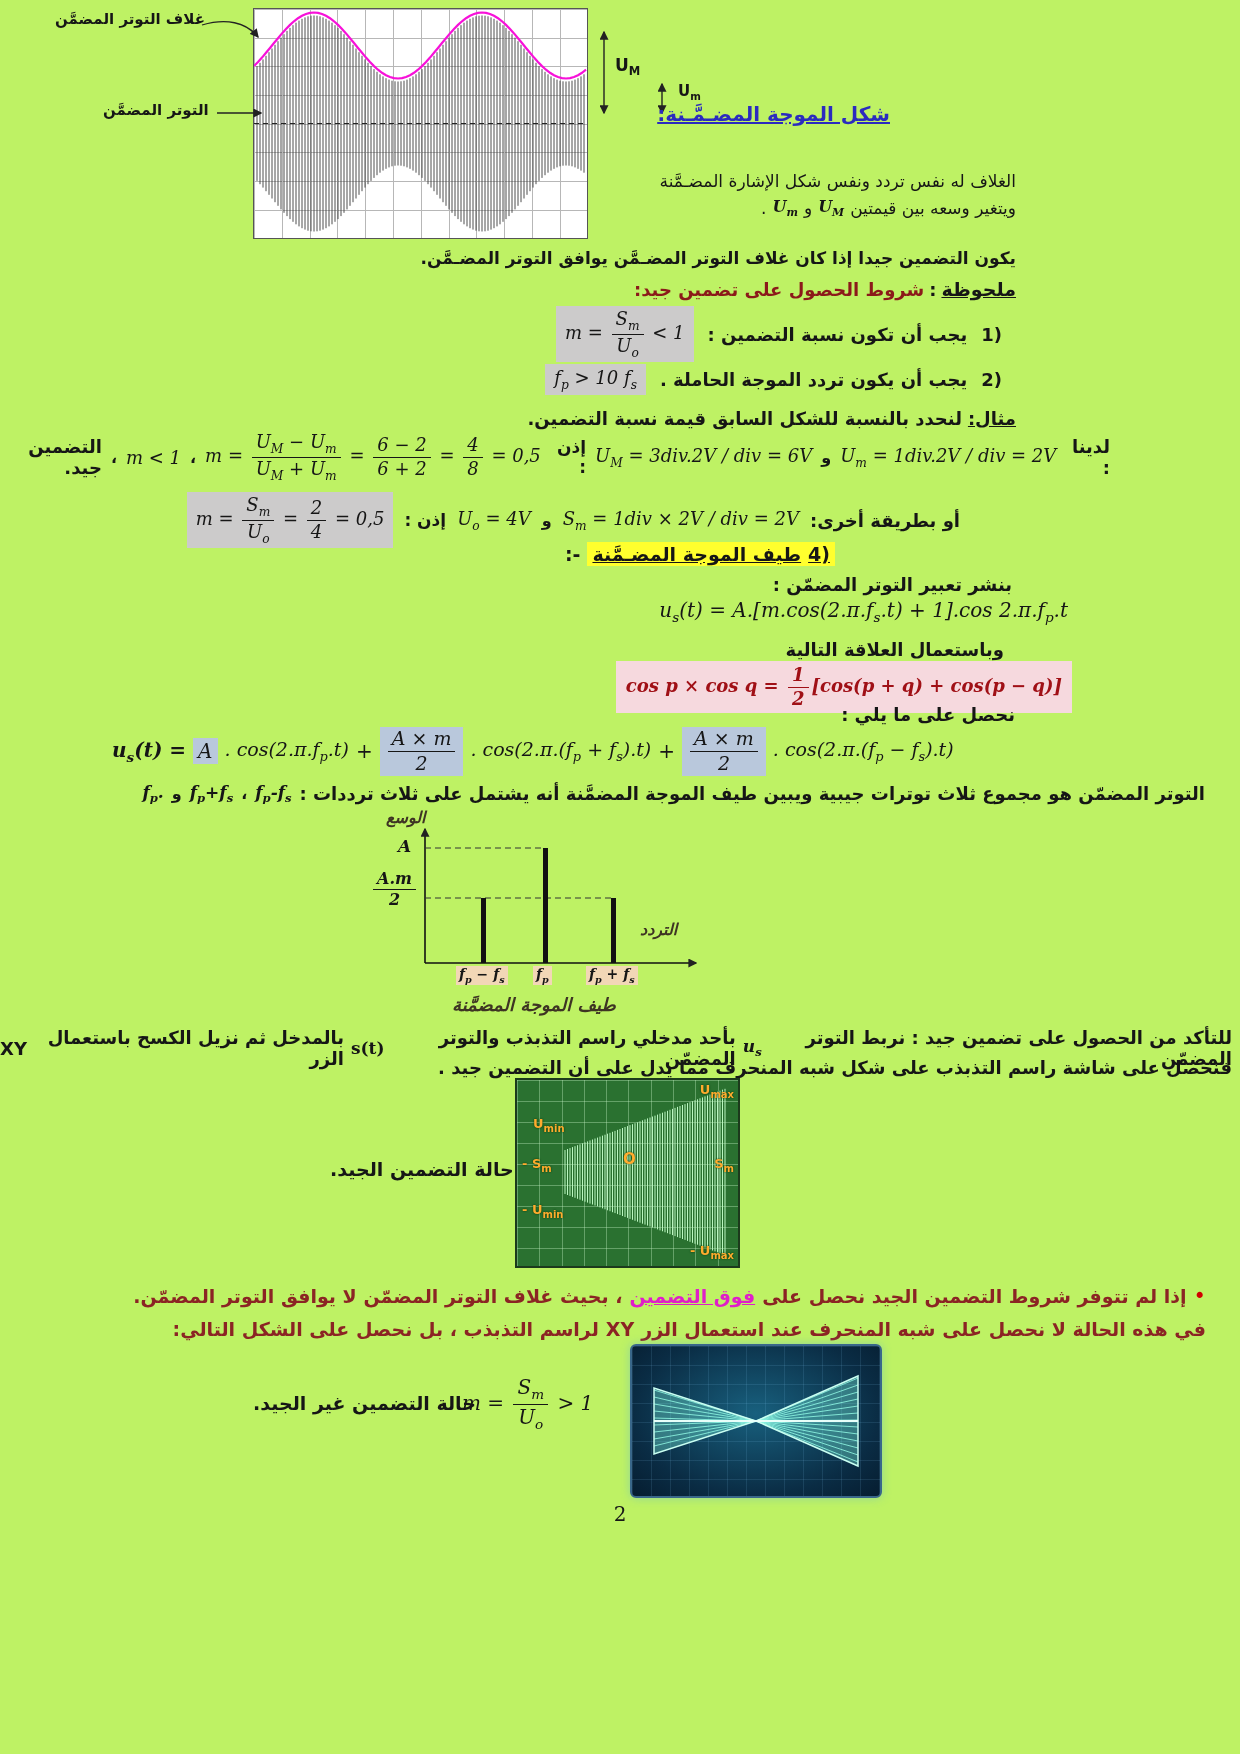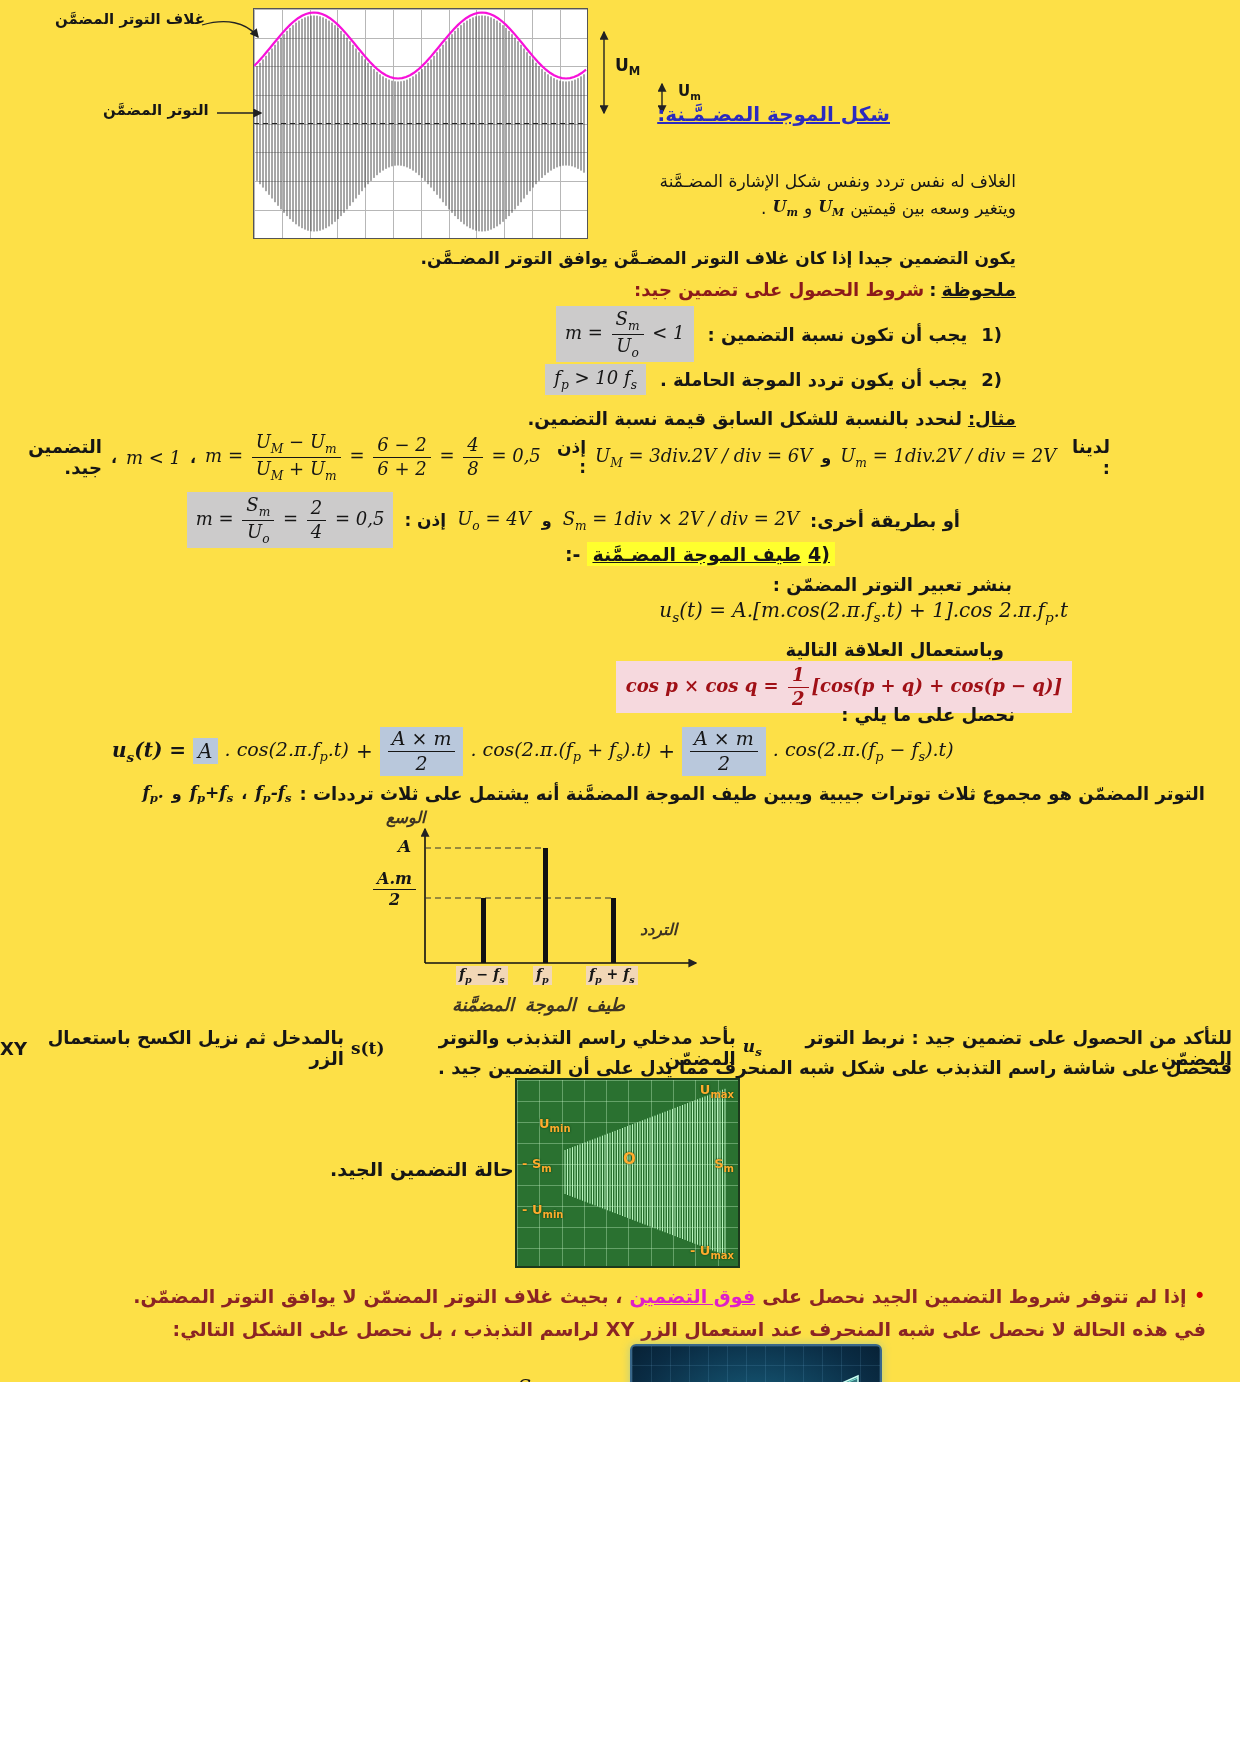--- a/index.html
+++ b/index.html
@@ -1,17 +1,17 @@
 <!DOCTYPE html>
 <html lang="ar"><head>
 <meta charset="utf-8">
 <style>
 *{margin:0;padding:0;box-sizing:border-box}
 html,body{background:#ffffff}
-.page{position:relative;width:1240px;height:1382px;background:#fde047;font-family:"DejaVu Sans",sans-serif;color:#161616;overflow:hidden;margin:0 auto}
+.page{position:relative;width:1240px;height:1754px;background:#bef264;font-family:"DejaVu Sans",sans-serif;color:#161616;overflow:hidden;margin:0 auto}
 .abs{position:absolute}
 .b{font-weight:700}
 .u{text-decoration:underline}
 .ar{direction:rtl;text-align:right}
 .rtl-row{display:flex;direction:rtl;align-items:center}
 .ltr{direction:ltr;unicode-bidi:isolate}
 .math{font-family:"DejaVu Serif",serif;font-style:italic;direction:ltr;unicode-bidi:isolate;display:inline-block;white-space:nowrap;vertical-align:middle}
 .math sub{font-size:.68em}
 .frac{display:inline-flex;flex-direction:column;align-items:center;margin:0 3px;line-height:1.1;vertical-align:middle}
 .fn{display:block;padding:0 4px 1px;border-bottom:1.5px solid currentColor;text-align:center;line-height:1.15}
@@ -214,40 +214,40 @@
     <div class="abs math b" style="left:30px;top:28px;font-size:17px;">A</div>
     <div class="abs math b" style="left:2px;top:62px;font-size:16px;"><span class="frac">
           <span class="fn">A.m</span>
           <span class="fd">2</span>
         </span></div>
     <div class="abs hand" style="left:272px;top:112px;">التردد</div>
     <span class="tick" style="left:88px;top:158px;">f<sub>p</sub> − f<sub>s</sub></span>
     <span class="tick" style="left:165px;top:158px;">f<sub>p</sub></span>
     <span class="tick" style="left:218px;top:158px;text-align:center;">f<sub>p</sub> + f<sub>s</sub></span>
   </div>
-  <div class="abs hand" style="left:452px;top:994px;font-size:18px;font-family:Liberation Mono, monospace;">طيف الموجة المضمَّنة</div>
+  <div class="abs hand" style="left:452px;top:994px;font-size:18px;">طيف الموجة المضمَّنة</div>
 
   <div class="abs rtl-row b" style="right:8px;top:1027px;gap:7px;font-size:18px;">
     <span>للتأكد من الحصول على تضمين جيد : نربط التوتر المضمّن</span>
     <span class="math b" style="font-size:17px">u<sub>s</sub></span>
     <span>بأحد مدخلي راسم التذبذب والتوتر المضمّن</span>
     <span class="math b" style="font-size:17px;font-style:normal">s(t)</span>
     <span>بالمدخل ثم نزيل الكسح باستعمال الزر</span>
     <span class="ltr">XY</span>
   </div>
   <div class="abs ar b" style="right:8px;top:1057px;font-size:18px;">فنحصل على شاشة راسم التذبذب على شكل شبه المنحرف مما يدل على أن التضمين جيد .</div>
 
   <div class="abs b ar" style="left:330px;top:1158px;font-size:19px;">حالة التضمين الجيد.</div>
 
   <div class="abs scope-green">
     <svg width="221" height="186">
       <path id="trap" fill="none" stroke="#baf7c0" stroke-width="1" d="M48 70.0V114.0M50.5 69.0V115.0M53 68.1V115.9M55.5 67.1V116.9M58 66.2V117.8M60.5 65.2V118.8M63 64.3V119.7M65.5 63.3V120.7M68 62.3V121.7M70.5 61.4V122.6M73 60.4V123.6M75.5 59.5V124.5M78 58.5V125.5M80.5 57.6V126.4M83 56.6V127.4M85.5 55.6V128.4M88 54.7V129.3M90.5 53.7V130.3M93 52.8V131.2M95.5 51.8V132.2M98 50.9V133.1M100.5 49.9V134.1M103 49.0V135.0M105.5 48.0V136.0M108 47.0V137.0M110.5 46.1V137.9M113 45.1V138.9M115.5 44.2V139.8M118 43.2V140.8M120.5 42.3V141.7M123 41.3V142.7M125.5 40.3V143.7M128 39.4V144.6M130.5 38.4V145.6M133 37.5V146.5M135.5 36.5V147.5M138 35.6V148.4M140.5 34.6V149.4M143 33.6V150.4M145.5 32.7V151.3M148 31.7V152.3M150.5 30.8V153.2M153 29.8V154.2M155.5 28.9V155.1M158 27.9V156.1M160.5 26.9V157.1M163 26.0V158.0M165.5 25.0V159.0M168 24.1V159.9M170.5 23.1V160.9M173 22.2V161.8M175.5 21.2V162.8M178 20.2V163.8M180.5 19.3V164.7M183 18.3V165.7M185.5 17.4V166.6M188 16.4V167.6M190.5 15.5V168.5M193 14.5V169.5M195.5 13.5V170.5M198 12.6V171.4M200.5 11.6V172.4M203 10.7V173.3M205.5 9.7V174.3M208 8.8V175.2"></path>
     </svg>
     <span class="slabel" style="right:4px;top:2px;">U<sub>max</sub></span>
-    <span class="slabel" style="left:16px;top:36px;margin-left:6px;">U<sub>min</sub></span>
+    <span class="slabel" style="left:16px;top:36px;">U<sub>min</sub></span>
     <span class="slabel" style="left:5px;top:76px;">- S<sub>m</sub></span>
     <span class="slabel" style="left:106px;top:70px;font-size:15px;">O</span>
     <span class="slabel" style="right:4px;top:76px;">S<sub>m</sub></span>
     <span class="slabel" style="left:5px;top:122px;">- U<sub>min</sub></span>
     <span class="slabel" style="right:4px;bottom:5px;">- U<sub>max</sub></span>
   </div>
 
   <div class="abs rtl-row" style="right:34px;top:1285px;gap:7px;font-size:19px;">
     <span class="bullet">•</span>
     <span class="b red1">إذا لم تتوفر شروط التضمين الجيد نحصل على</span>

